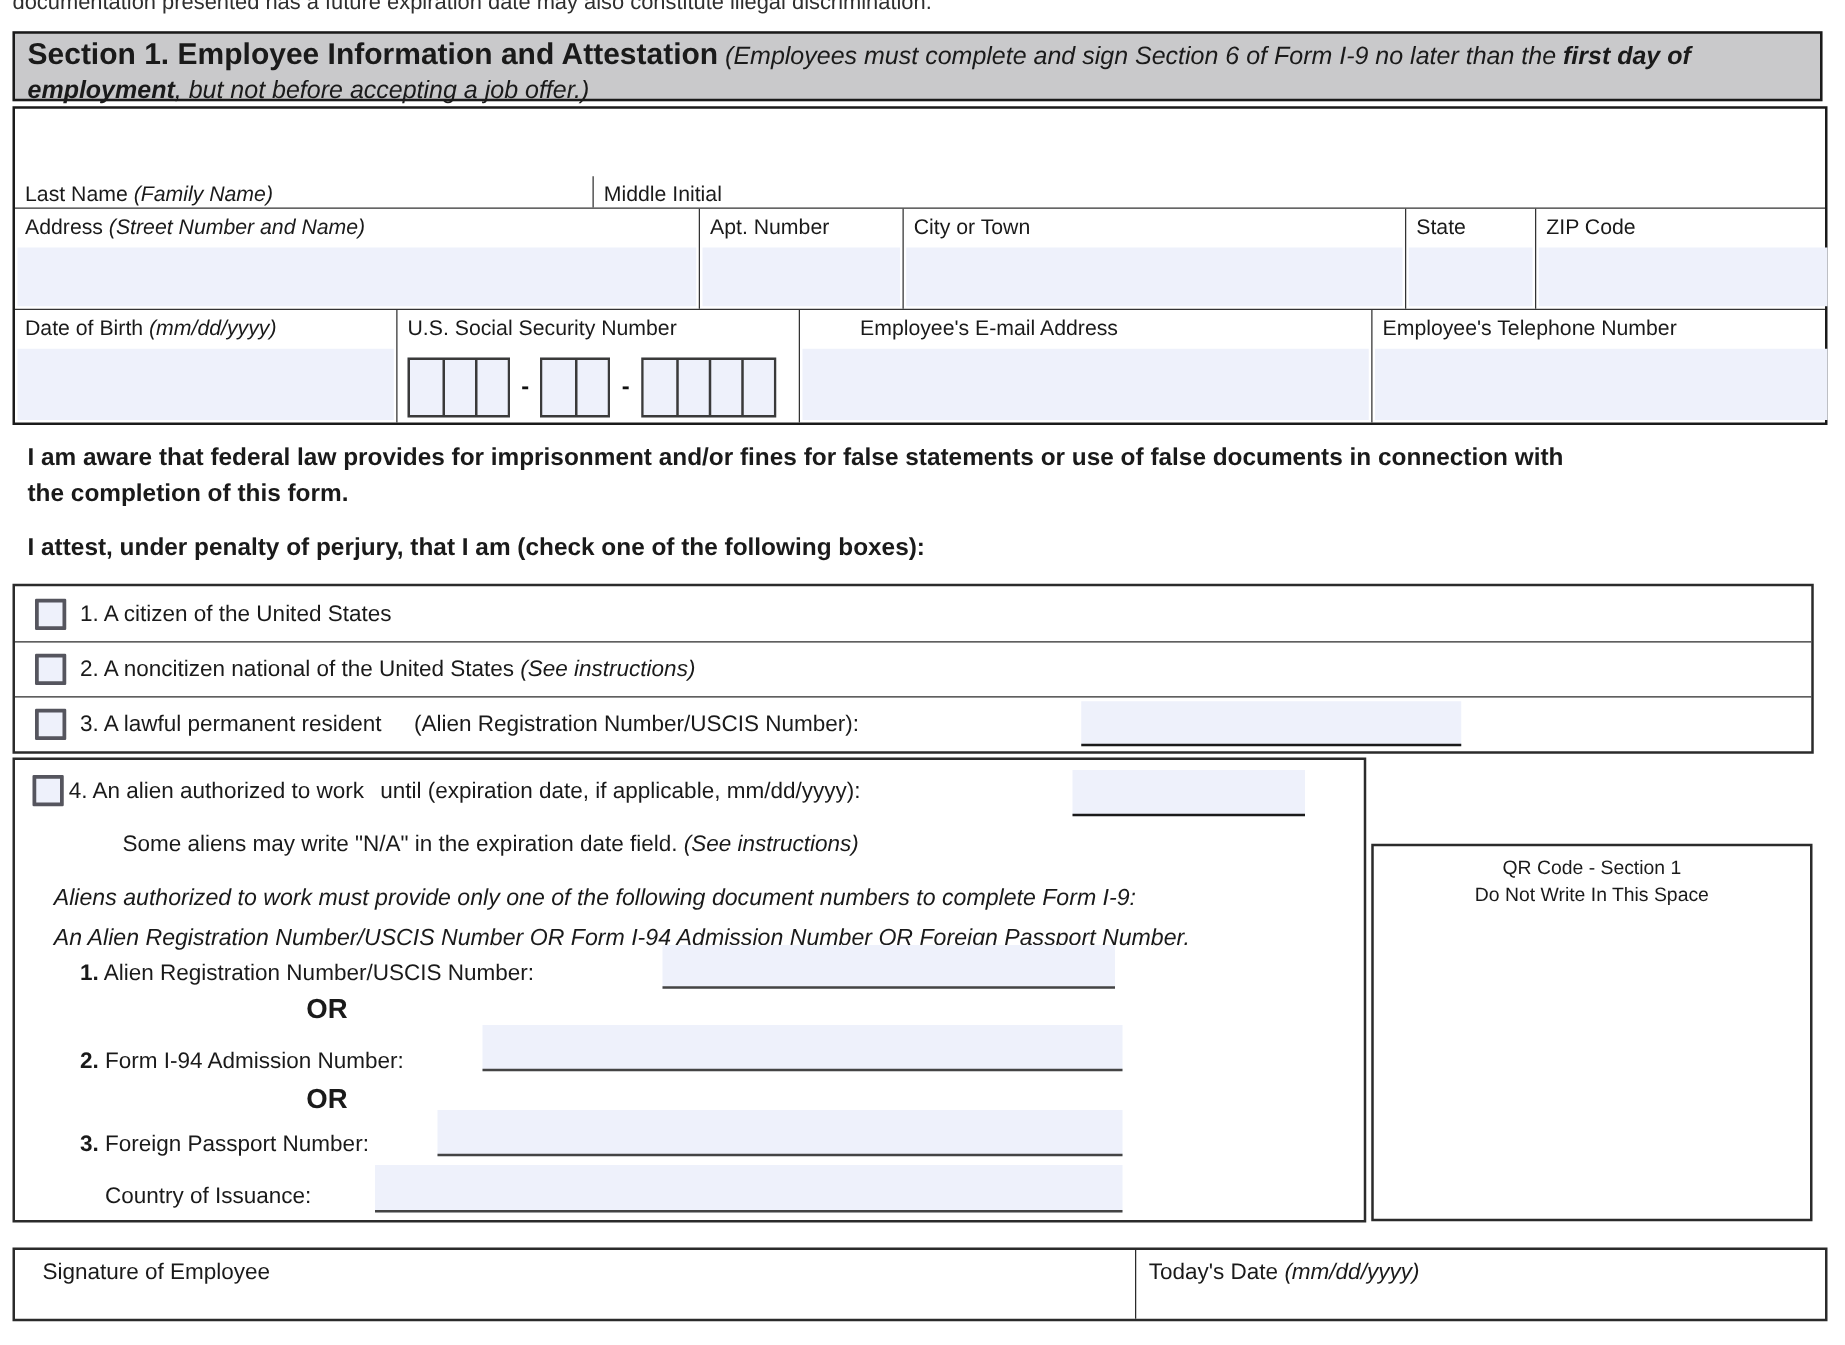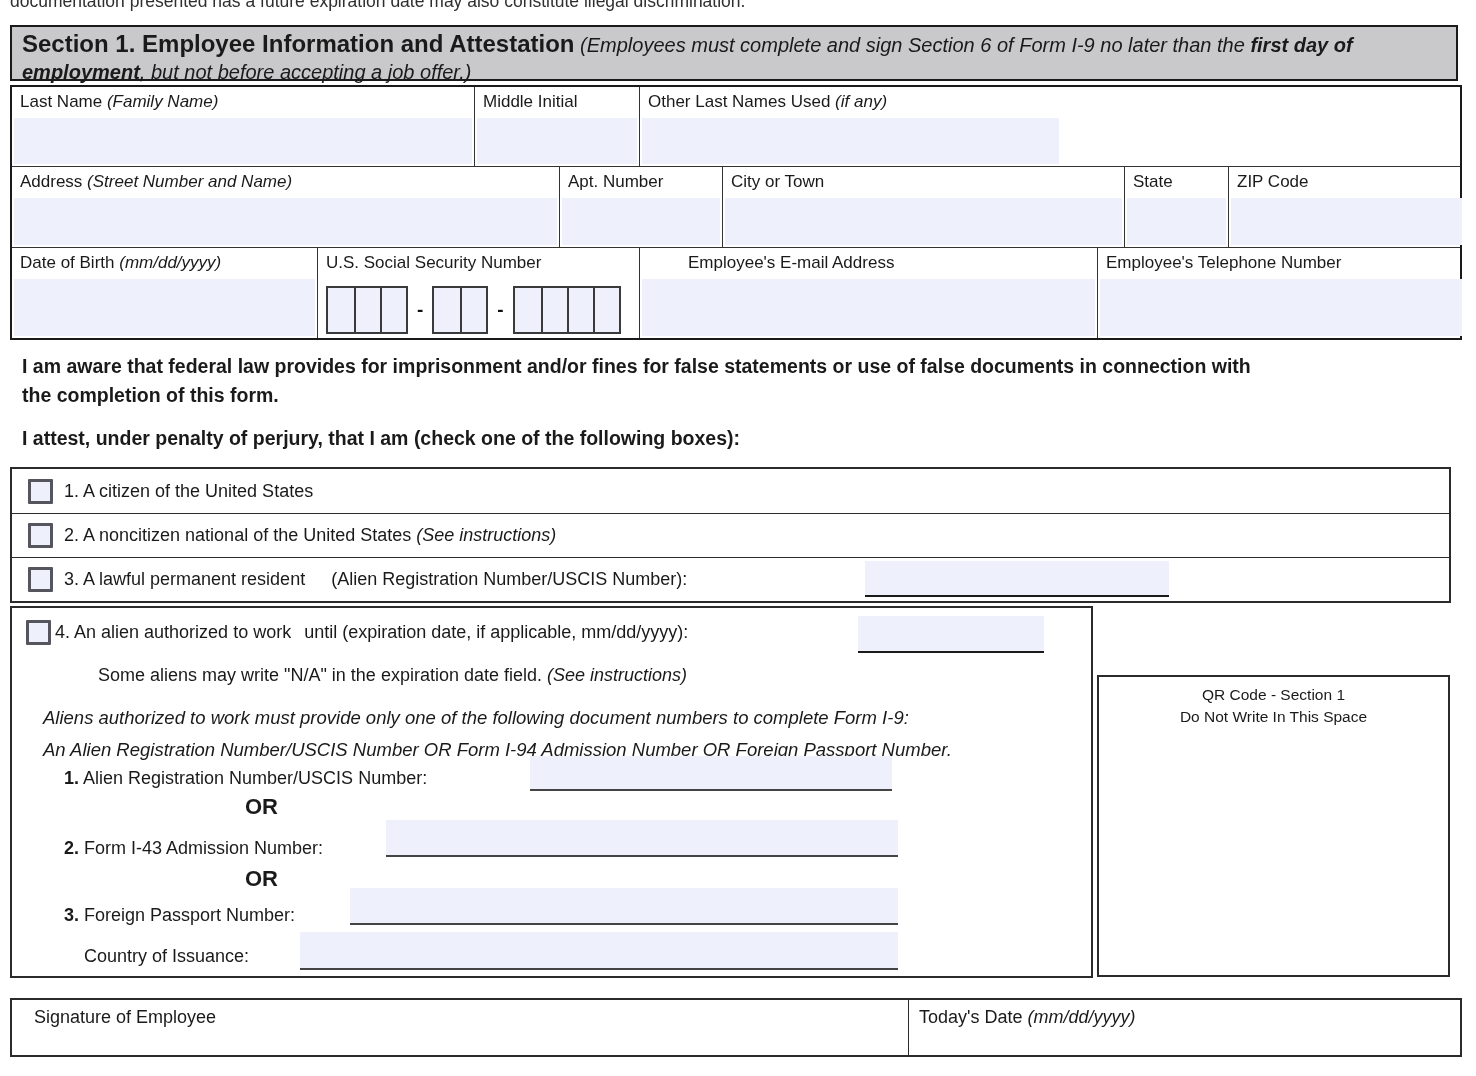--- a/index.html
+++ b/index.html
@@ -32,21 +32,21 @@
   .frow{display:flex;box-sizing:border-box;}
   .frow + .frow{border-top:1.5px solid #333;}
   .fcell{
     position:relative;box-sizing:border-box;padding:5px 8px 0;font-size:17px;
   }
   .fcell + .fcell{border-left:1.5px solid #333;}
   .fcell .note{font-style:italic;}
   .cell-input{
     position:absolute;left:2px;right:2px;top:31px;bottom:2px;background:var(--field-fill);
   }
-  .r1{height:79px;} .r2{height:81px;} .r3{height:91px;}
+  .r1{height:79px;align-items:flex-end;} .r2{height:81px;} .r3{height:91px;}
   
   .ssn-wrap{position:absolute;left:8px;top:38px;display:flex;align-items:center;gap:9px;}
   .ssn-group{display:flex;border:2px solid #3a3a3a;background:var(--field-fill);}
   .ssn-digit{width:26px;height:44px;background:var(--field-fill);box-sizing:border-box;}
   .ssn-digit + .ssn-digit{border-left:2px solid #3a3a3a;}
   .ssn-dash{font-weight:bold;font-size:19px;color:#111;}
   
   .stmt{position:absolute;left:22px;font-size:19.5px;font-weight:bold;line-height:1.5;width:1230px;}
   .stmt1{top:352px;}
   .stmt2{top:424px;width:1300px;}
@@ -121,24 +121,20 @@
   <div class="ftable">
     <div class="frow r1">
       <div class="fcell" style="flex:0 0 462px;">
         <span>Last Name</span><span class="note"> (Family Name)</span>
         <div class="cell-input"></div>
       </div>
       <div class="fcell" style="flex:0 0 165px;">
         <span>Middle Initial</span>
         <div class="cell-input"></div>
       </div>
-      <div class="fcell" style="flex:0 0 422px;">
-        <span>Other Last Names Used</span><span class="note"> (if any)</span>
-        <div class="cell-input"></div>
-      </div>
     </div>
     <div class="frow r2">
       <div class="fcell" style="flex:0 0 547px;">
         <span>Address</span><span class="note"> (Street Number and Name)</span>
         <div class="cell-input"></div>
       </div>
       <div class="fcell" style="flex:0 0 163px;">
         <span>Apt. Number</span>
         <div class="cell-input"></div>
       </div>
@@ -227,21 +223,21 @@
     </div>
 
     <div class="docline d1">
       <span class="num">1.</span><span> Alien Registration Number/USCIS Number:</span>
     </div>
     <div class="uline-input doc1-input"></div>
 
     <div class="or-label or1">OR</div>
 
     <div class="docline d2">
-      <span class="num">2.</span><span> Form I-43 Admission Number:</span>
+      <span class="num">2.</span><span> Form I-94 Admission Number:</span>
     </div>
     <div class="uline-input doc2-input"></div>
 
     <div class="or-label or2">OR</div>
 
     <div class="docline d3">
       <span class="num">3.</span><span> Foreign Passport Number:</span>
     </div>
     <div class="uline-input doc3-input"></div>
 

